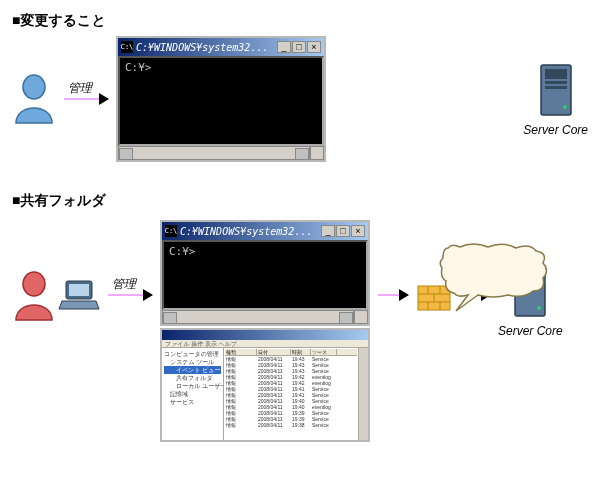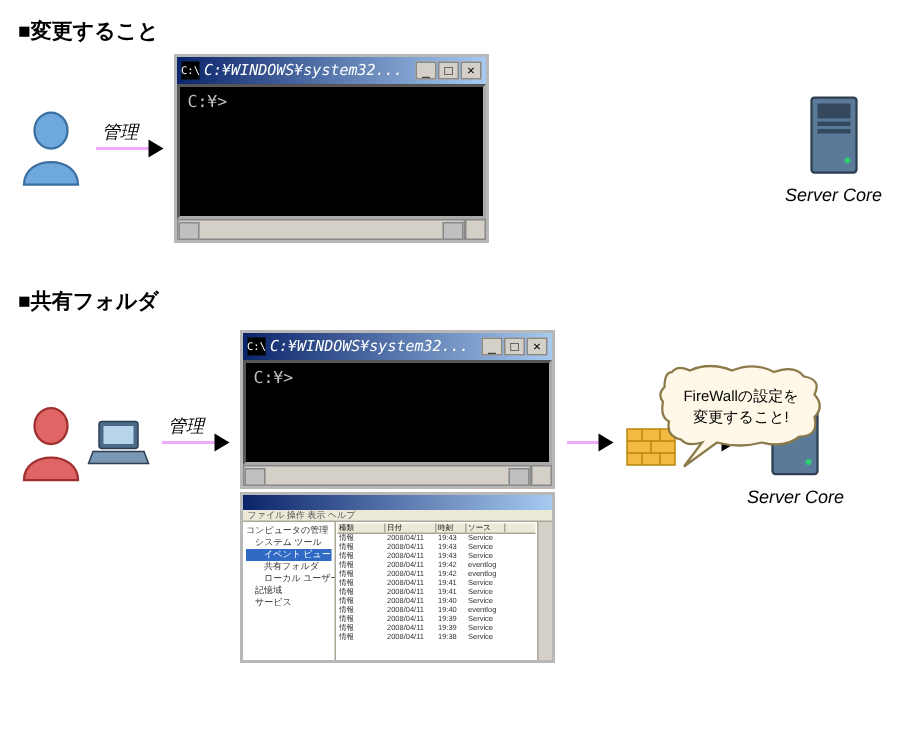--- a/index.html
+++ b/index.html
@@ -469,17 +469,13 @@
     <div class="server-label">Server Core</div>
   </div>
 </div>
 
 <div class="bubble">
   <svg width="112" height="74" viewBox="0 0 112 74" style="position:absolute;left:0;top:0;">
     <path d="M10,5 Q5,5 5,15 Q0,20 4,25 Q2,35 8,38 Q6,48 16,50 Q20,55 30,52
              L18,68 L40,52
              Q55,56 70,52 Q85,56 95,48 Q108,48 105,35 Q112,28 105,20 Q110,10 98,8 Q92,0 78,5 Q65,-2 50,4 Q35,-2 22,4 Q14,0 10,5 Z" fill="#fff8e8" stroke="#8a7a4a" stroke-width="1.5"></path>
   </svg>
-  <div class="bubble-text">
-    <span>FireWallの設定を</span><br>
-    <span>変更すること!</span>
-  </div>
 </div>
 
 </body></html>

